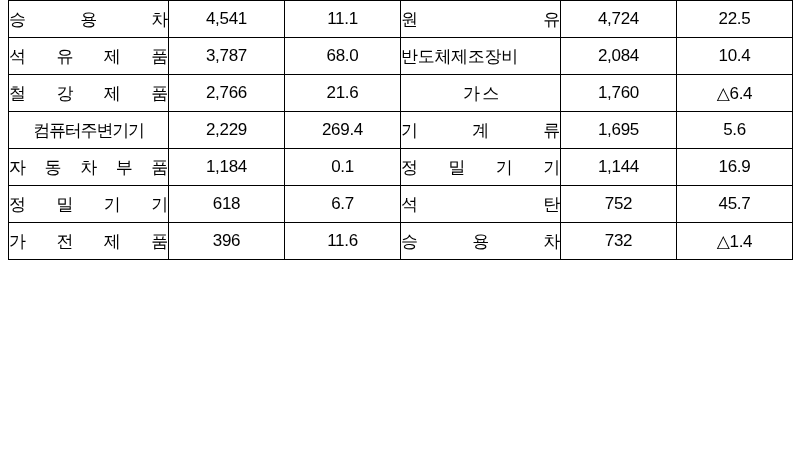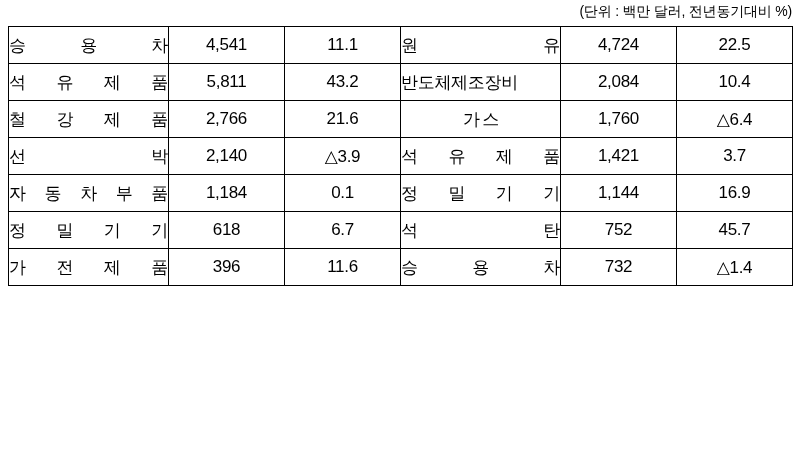--- a/index.html
+++ b/index.html
@@ -74,21 +74,20 @@
     text-align: center;
     font-size: 17px;
   }
   .divider-left { border-left: 1px solid #000000; }
 </style>
 </head>
 <body>
 
 <div class="page">
 
-  <div class="unit-note">(단위 : 백만 달러, 전년동기대비  %)</div>
 
   <table class="data-table">
     <colgroup>
       <col class="c-item">
         <col class="c-amt">
         <col class="c-rate">
       <col class="c-item">
         <col class="c-amt">
         <col class="c-rate">
     </colgroup>
@@ -98,41 +97,41 @@
       <tr>
         <td class="item-cell">승 용 차</td>
         <td class="num-cell">4,541</td>
         <td class="num-cell">11.1</td>
         <td class="item-cell divider-left">원 유</td>
         <td class="num-cell">4,724</td>
         <td class="num-cell">22.5</td>
       </tr>
       <tr>
         <td class="item-cell">석 유 제 품</td>
-        <td class="num-cell">5,811</td>
-        <td class="num-cell">43.2</td>
+        <td class="num-cell">3,787</td>
+        <td class="num-cell">68.0</td>
         <td class="item-cell divider-left">반도체제조장비</td>
         <td class="num-cell">2,084</td>
         <td class="num-cell">10.4</td>
       </tr>
       <tr>
         <td class="item-cell">철 강 제 품</td>
         <td class="num-cell">2,766</td>
         <td class="num-cell">21.6</td>
         <td class="item-cell tight divider-left">가 스</td>
         <td class="num-cell">1,760</td>
         <td class="num-cell">△6.4</td>
       </tr>
       <tr>
-        <td class="item-cell">선 박</td>
-        <td class="num-cell">2,140</td>
-        <td class="num-cell">△3.9</td>
-        <td class="item-cell divider-left">석 유 제 품</td>
-        <td class="num-cell">1,421</td>
-        <td class="num-cell">3.7</td>
+        <td class="item-cell tight">컴퓨터주변기기</td>
+        <td class="num-cell">2,229</td>
+        <td class="num-cell">269.4</td>
+        <td class="item-cell divider-left">기 계 류</td>
+        <td class="num-cell">1,695</td>
+        <td class="num-cell">5.6</td>
       </tr>
       <tr>
         <td class="item-cell">자 동 차 부 품</td>
         <td class="num-cell">1,184</td>
         <td class="num-cell">0.1</td>
         <td class="item-cell divider-left">정 밀 기 기</td>
         <td class="num-cell">1,144</td>
         <td class="num-cell">16.9</td>
       </tr>
       <tr>

